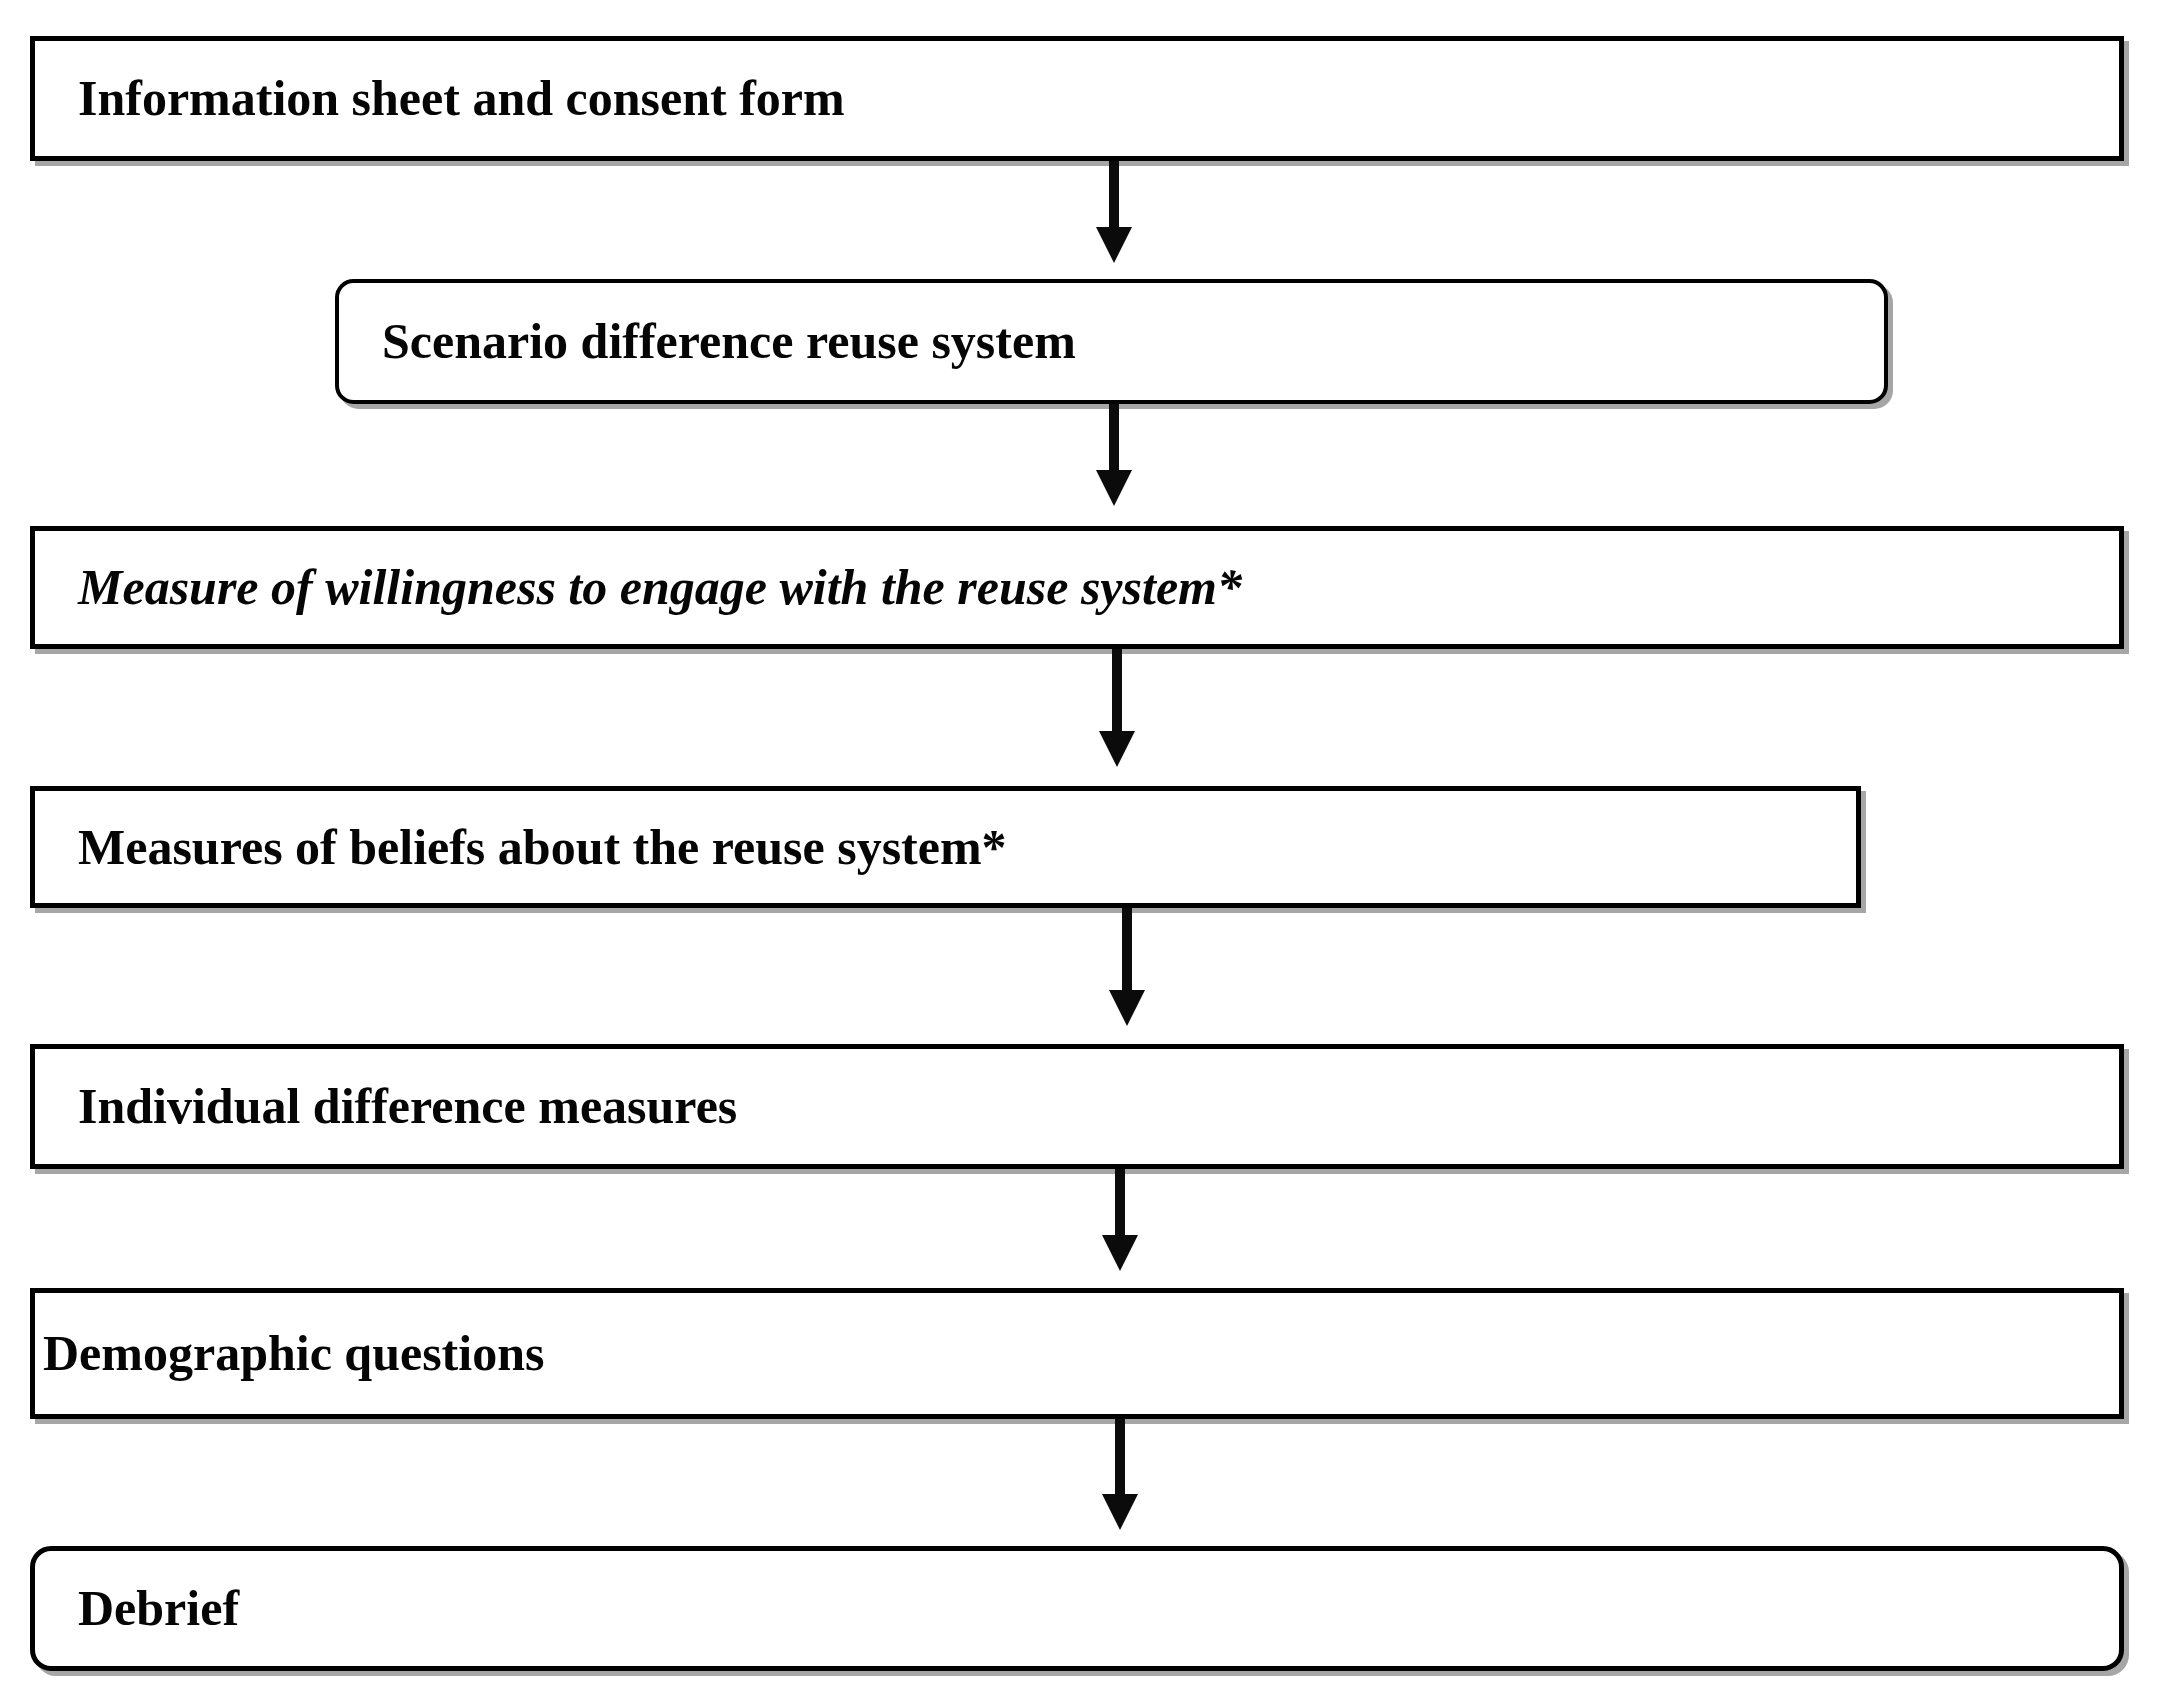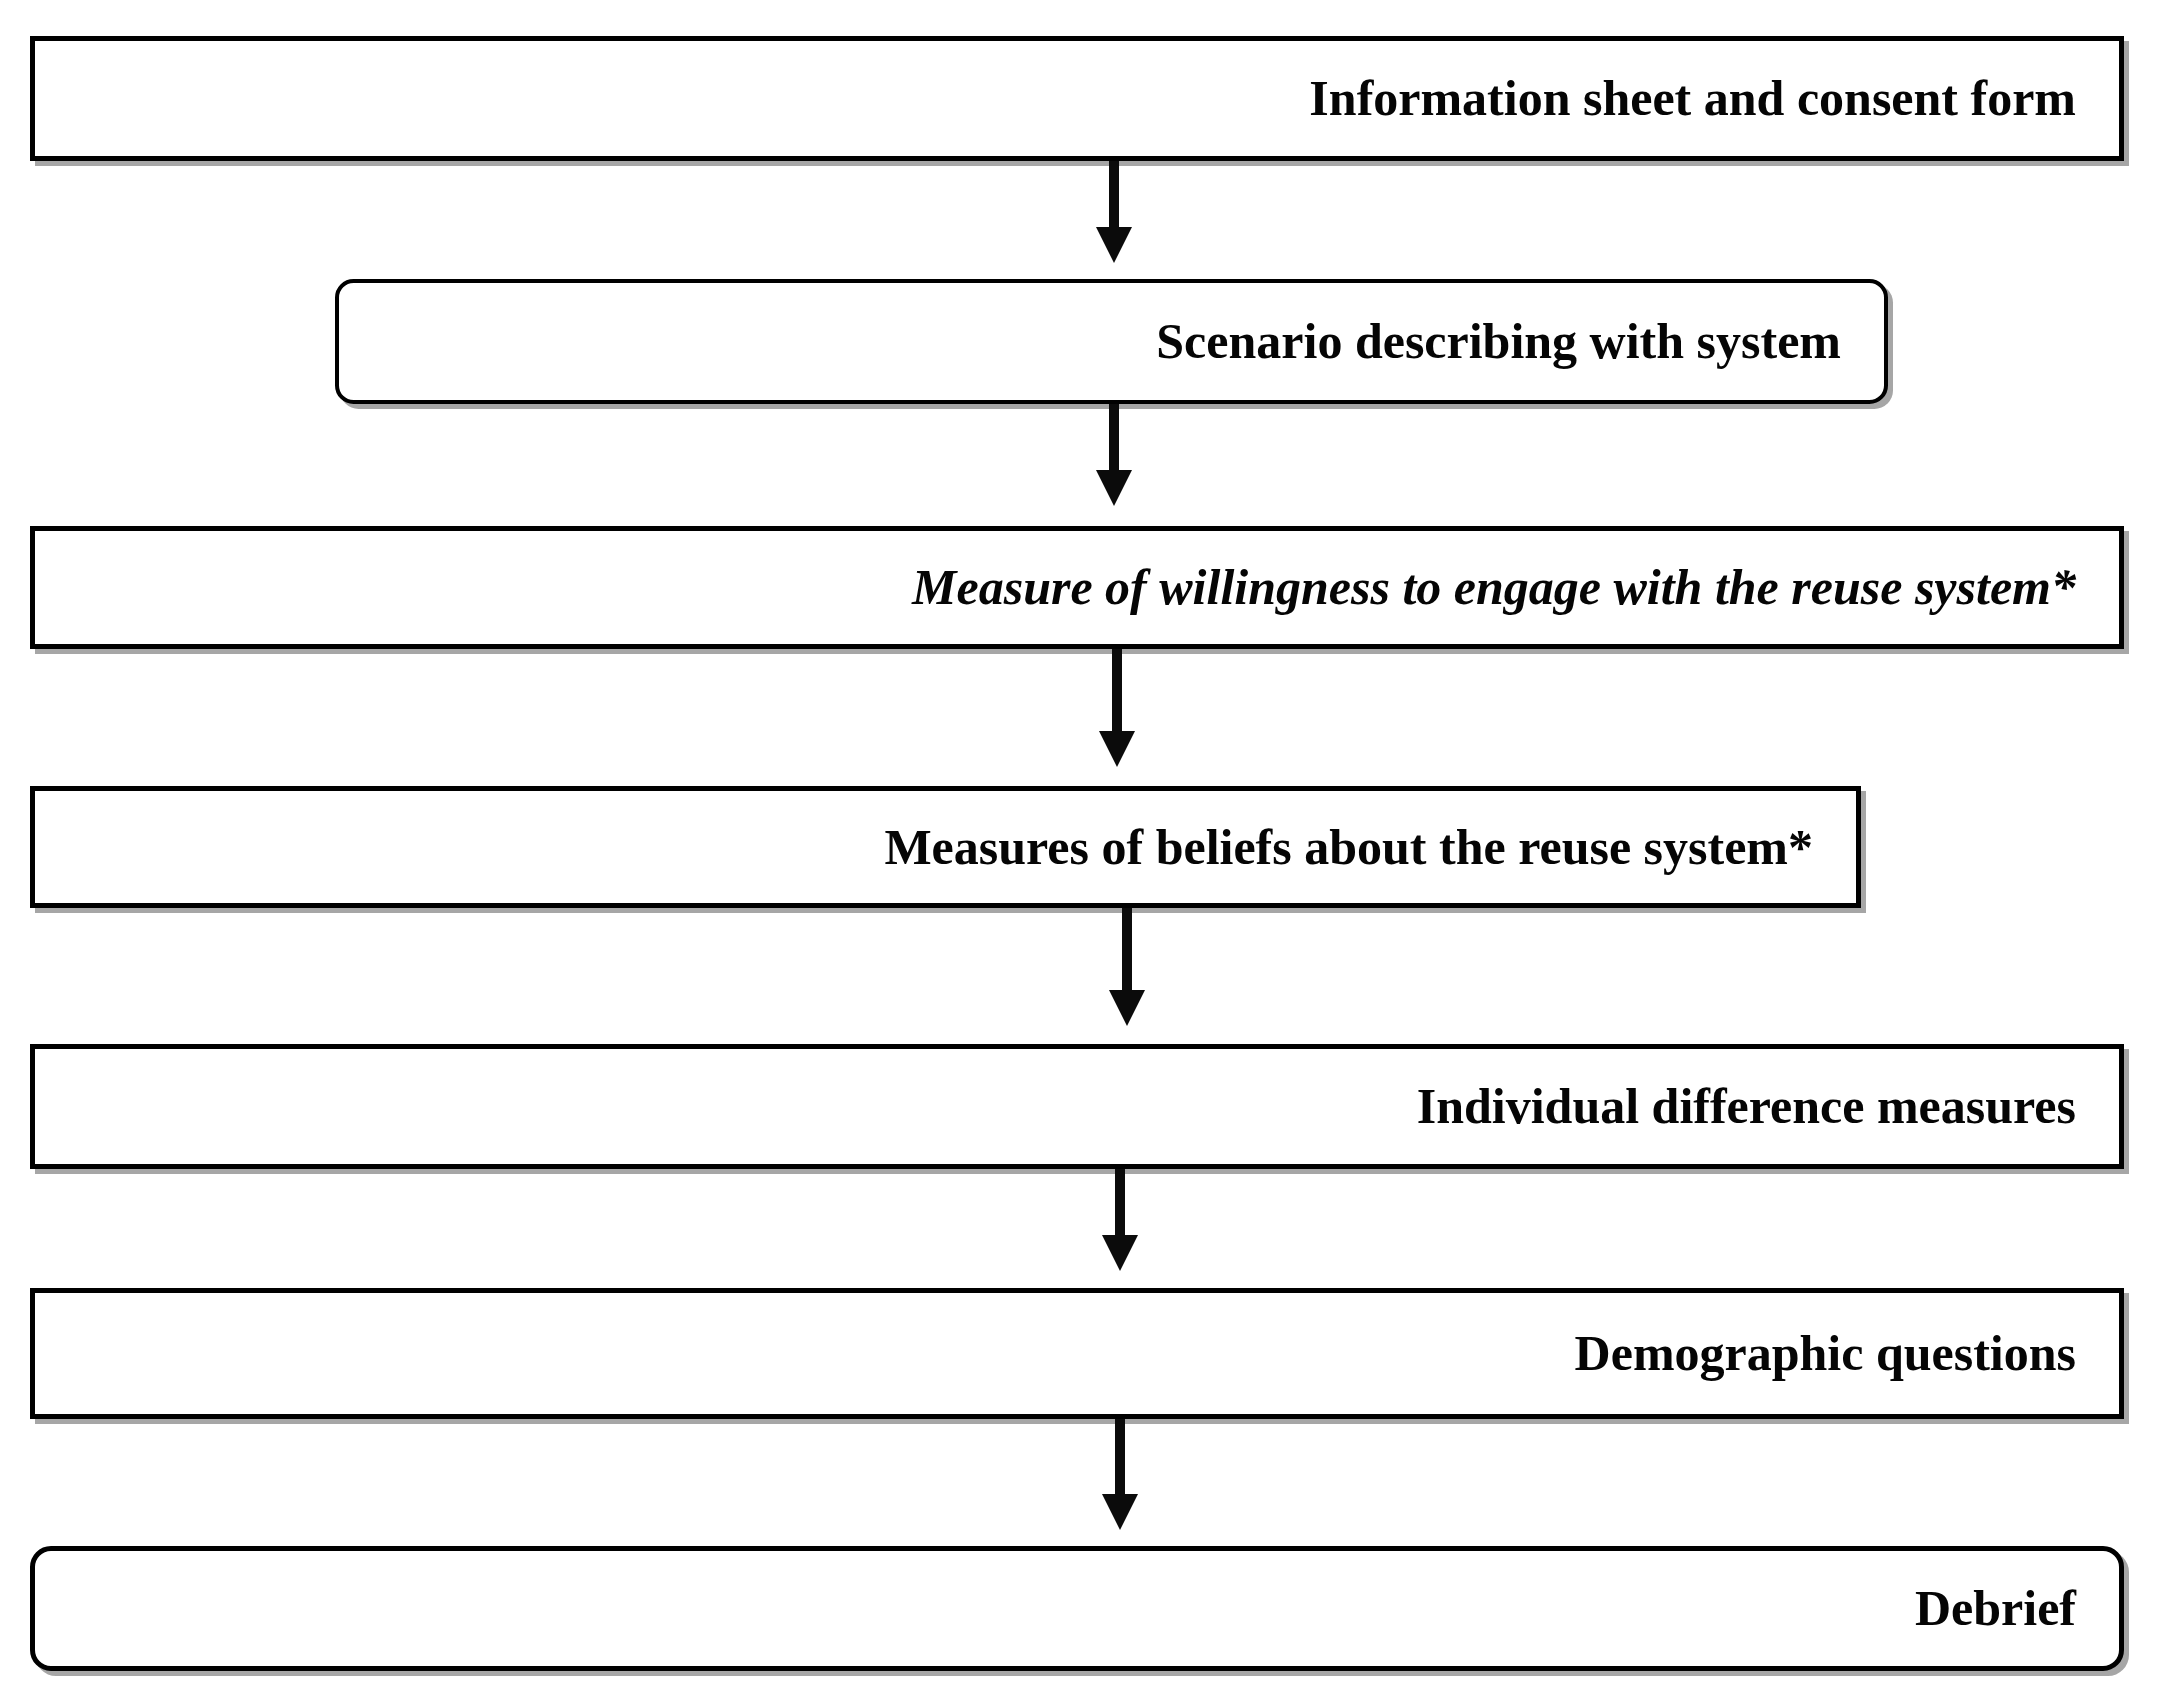--- a/index.html
+++ b/index.html
@@ -16,21 +16,21 @@
     overflow: hidden;
   }
   .flow-node {
     position: absolute;
     box-sizing: border-box;
     background: #ffffff;
     border: 5.7px solid #000000;
     box-shadow: 5px 5px 0 #a6a6a6;
     display: flex;
     align-items: center;
-    justify-content: flex-end;
+    justify-content: flex-start;
     text-align: center;
     font-weight: bold;
     font-size: 50px;
     color: #050505;
     line-height: 1.1;
     padding: 0 43px;
   }
   .flow-node.rounded {
     border-width: 4.3px;
     border-radius: 18.6px;
@@ -80,21 +80,21 @@
   <div id="node-0" class="flow-node">
     <span>Information sheet and consent form</span>
   </div>
 
   <div id="arrow-0" class="flow-arrow">
     <div class="arrow-line"></div>
     <div class="arrow-head"></div>
   </div>
 
   <div id="node-1" class="flow-node rounded">
-    <span>Scenario describing with system</span>
+    <span>Scenario difference reuse system</span>
   </div>
 
   <div id="arrow-1" class="flow-arrow">
     <div class="arrow-line"></div>
     <div class="arrow-head"></div>
   </div>
 
   <div id="node-2" class="flow-node">
     <span>Measure of willingness to engage with the reuse system*</span>
   </div>

